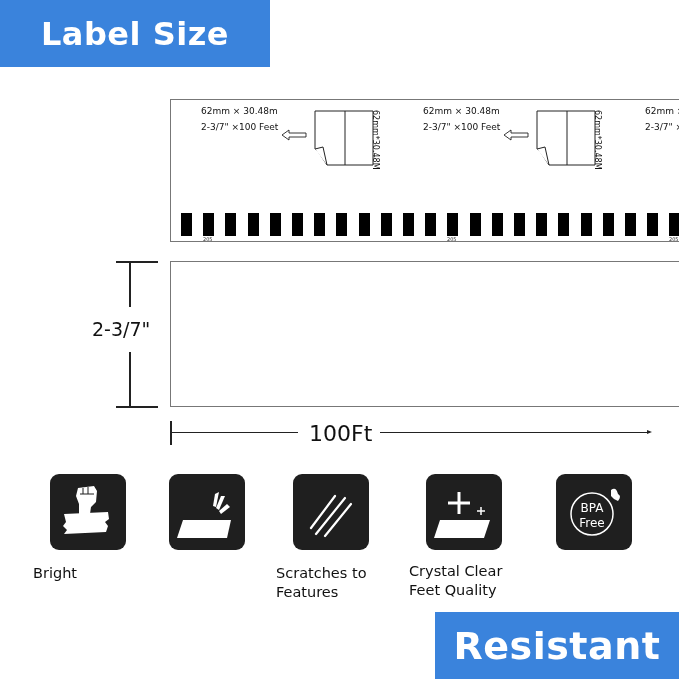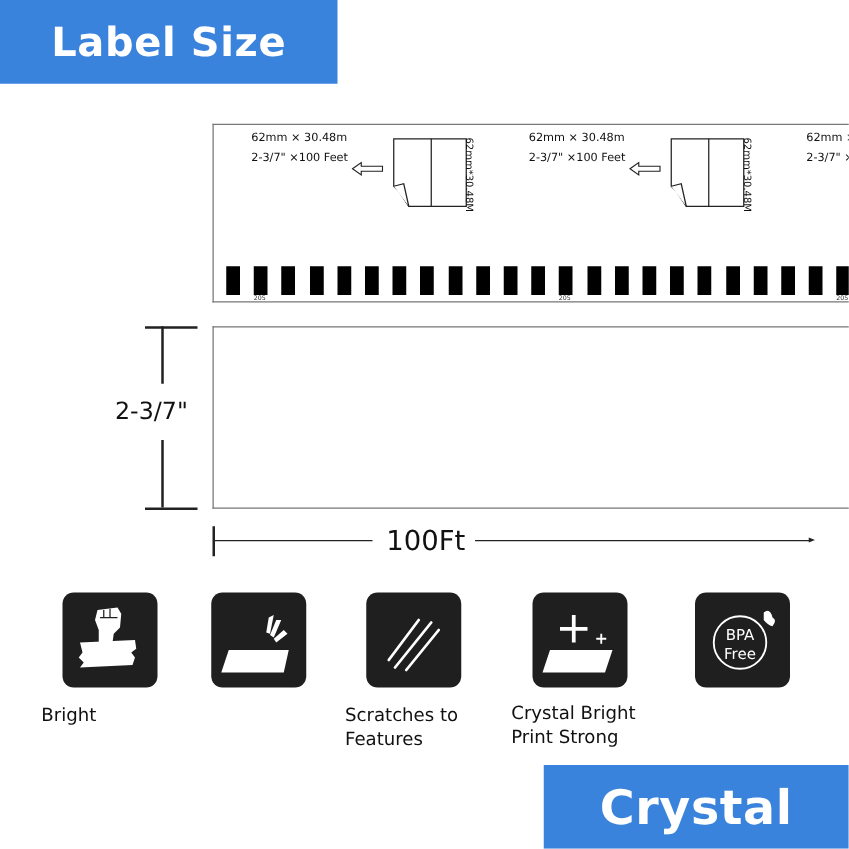--- a/index.html
+++ b/index.html
@@ -162,31 +162,31 @@
 
 <div class="feature" style="left:409px;">
   <div class="icon-box">
     <svg width="76" height="76" viewBox="0 0 76 76">
         <path d="M14 46 L64 46 L58 64 L8 64 Z" fill="#fff"></path>
         <path d="M33 18 L33 40 M22 29 L44 29" stroke="#fff" stroke-width="3"></path>
         <path d="M55 33 L55 41 M51 37 L59 37" stroke="#fff" stroke-width="1.5"></path>
       </svg>
   </div>
   <div class="flabel" style="margin-top:12px;">
-      <div>Crystal Bright</div>
-      <div>Print Strong</div>
+      <div>Crystal Clear</div>
+      <div>Feet Quality</div>
     </div>
 </div>
 
 <div class="feature" style="left:539px;">
   <div class="icon-box">
     <svg width="76" height="76" viewBox="0 0 76 76">
         <circle cx="36" cy="40" r="21" fill="none" stroke="#fff" stroke-width="1.5"></circle>
         <text x="36" y="38" text-anchor="middle" font-size="12" fill="#fff" font-family="DejaVu Sans, sans-serif">BPA</text>
         <text x="36" y="53" text-anchor="middle" font-size="12" fill="#fff" font-family="DejaVu Sans, sans-serif">Free</text>
         <path d="M55 16 Q60 12 62 20 Q66 22 62 27 Q58 26 55 22 Z" fill="#fff"></path>
       </svg>
   </div>
 </div>
 
 <div class="banner" id="banner-bottom">
-  <span>Crystal</span>
+  <span>Resistant</span>
 </div>
 
 </body></html>

